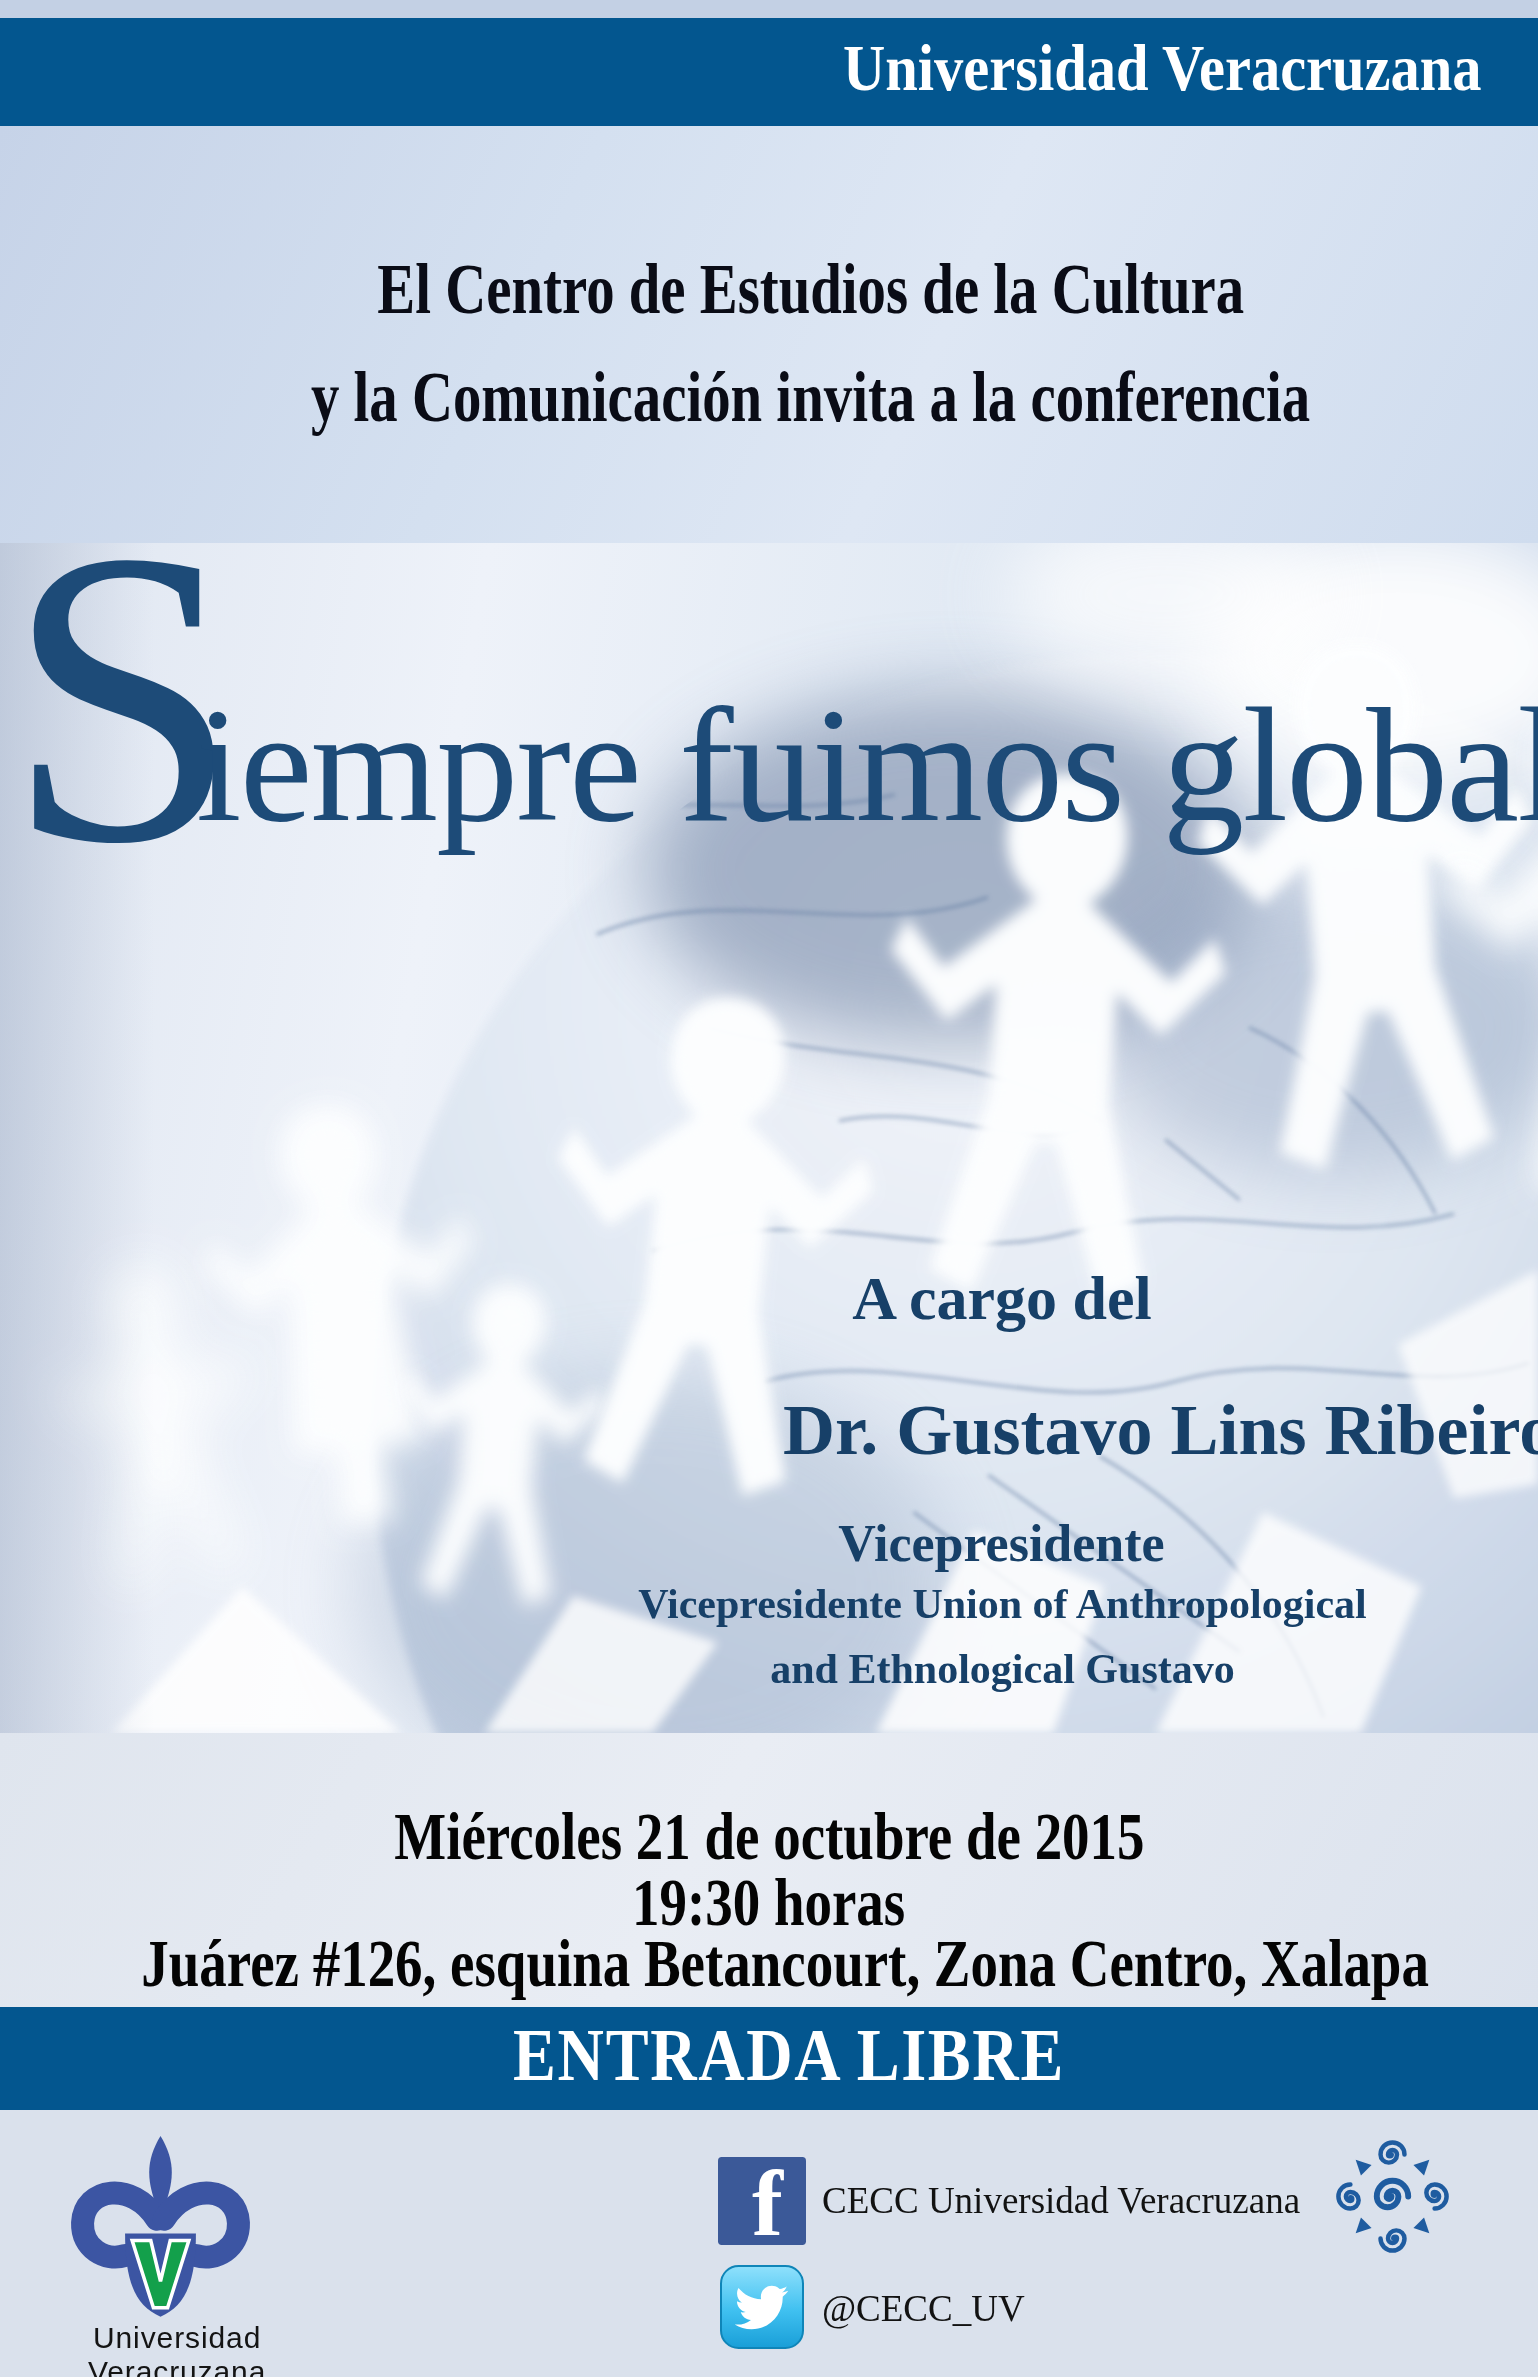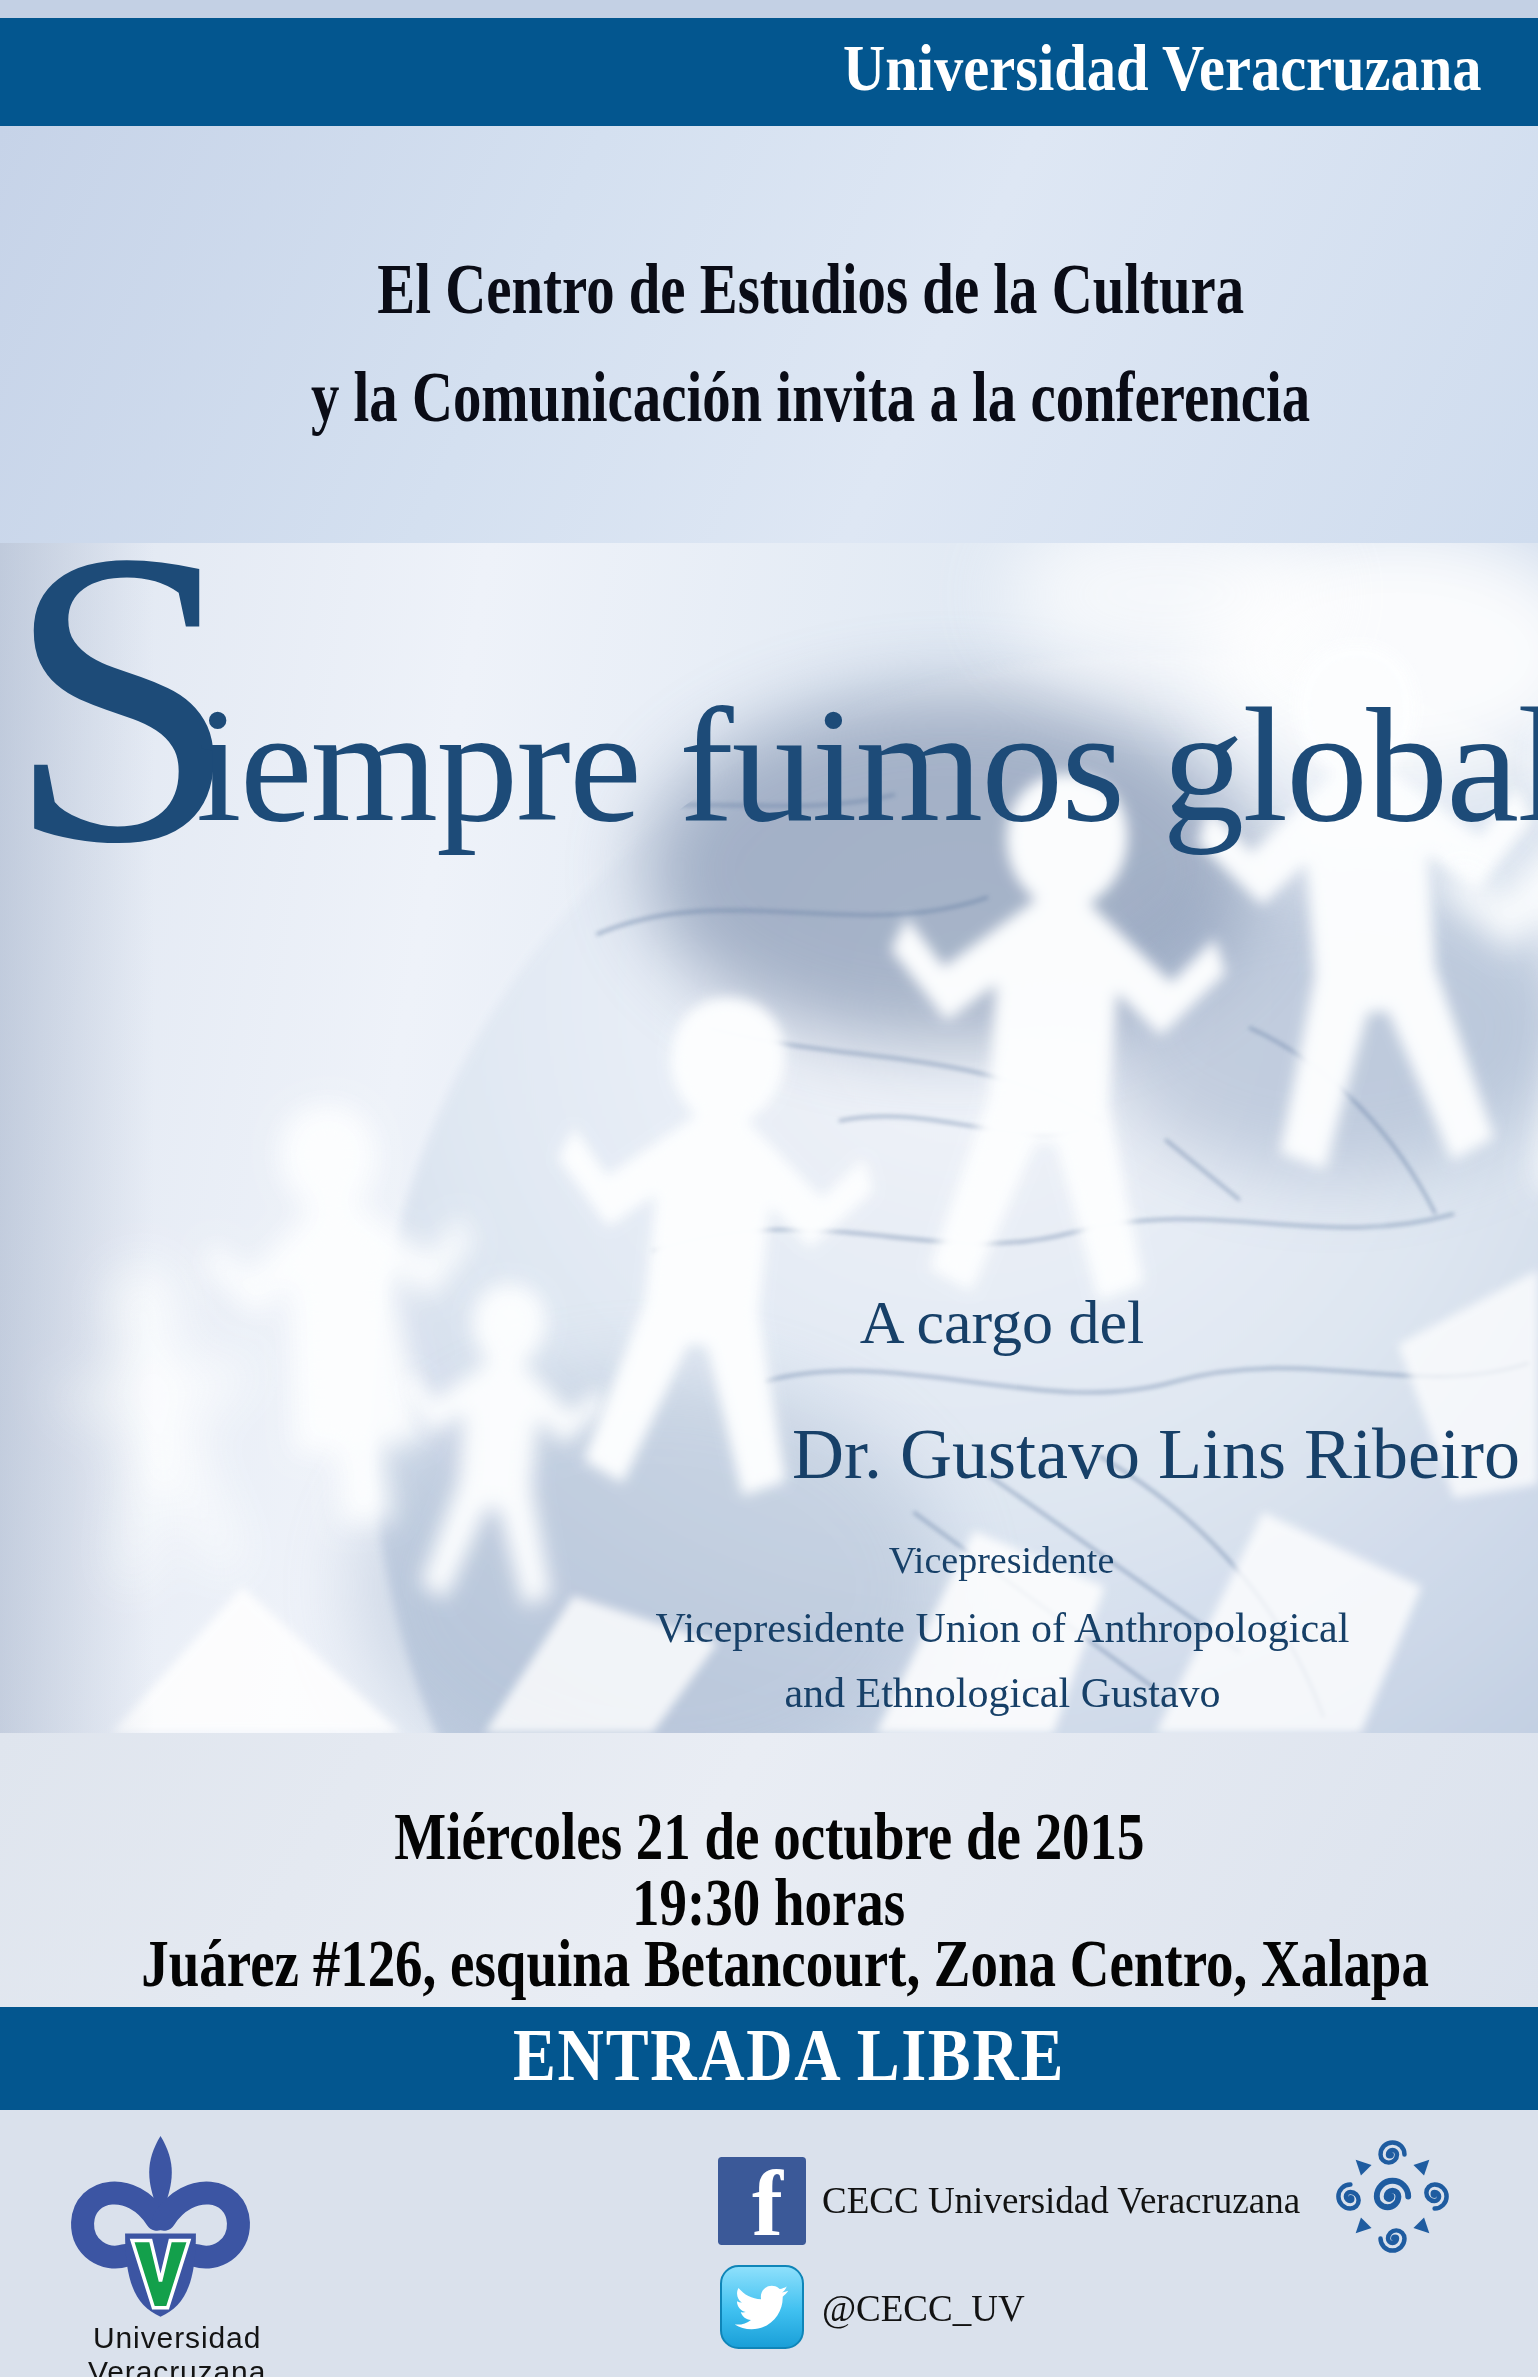--- a/index.html
+++ b/index.html
@@ -24,24 +24,24 @@
   .hero{position:absolute;left:0;top:543px;width:100%;height:1190px;overflow:hidden;
        background:linear-gradient(100deg,#dfe6f1 0%,#eef2f9 28%,#e2eaf4 55%,#c9d6e9 100%);}
   .hero::before{content:'';position:absolute;inset:0;z-index:2;pointer-events:none;
        background:linear-gradient(90deg,rgba(110,130,165,.28) 0%,rgba(255,255,255,0) 10%);}
   .scene{position:absolute;inset:0;width:100%;height:100%;}
   .hero-title{position:absolute;inset:0;z-index:3;color:#1d4b78;pointer-events:none;}
   .dropcap{position:absolute;left:5.6px;top:-56px;font-size:421px;line-height:1;font-weight:400;}
   .title-rest{position:absolute;left:196px;top:140px;font-size:164px;line-height:1;
        white-space:nowrap;letter-spacing:-1.9px;}
   .speaker{position:absolute;inset:0;z-index:3;color:#174068;}
-  .sp-line{position:absolute;text-align:center;white-space:nowrap;font-weight:400;margin-top:24px;}
+  .sp-line{position:absolute;text-align:center;white-space:nowrap;font-weight:700;}
   .sp-intro{left:629px;width:746px;top:720px;font-size:62px;}
   .sp-name {left:783px;width:746px;top:846px;font-size:72px;}
-  .sp-role {left:722px;width:559px;top:971px;font-size:38px;}
+  .sp-role {left:722px;width:559px;top:971px;font-size:52px;}
   .sp-org1 {left:625px;width:755px;top:1037px;font-size:42px;}
   .sp-org2 {left:625px;width:755px;top:1102px;font-size:42px;}
 
   
   .event{position:absolute;left:0;top:1733px;width:100%;height:274px;
        background:linear-gradient(120deg,#dfe5ee 0%,#e9edf4 45%,#dbe2ed 100%);}
   .event .l{position:absolute;width:100%;text-align:center;color:#040404;font-weight:700;
        font-size:67px;white-space:nowrap;}
   .event .l span{display:inline-block;transform:scaleX(.82);}
   .event .l1{top:65px;} .event .l2{top:131px;} .event .l3{top:192px;}

